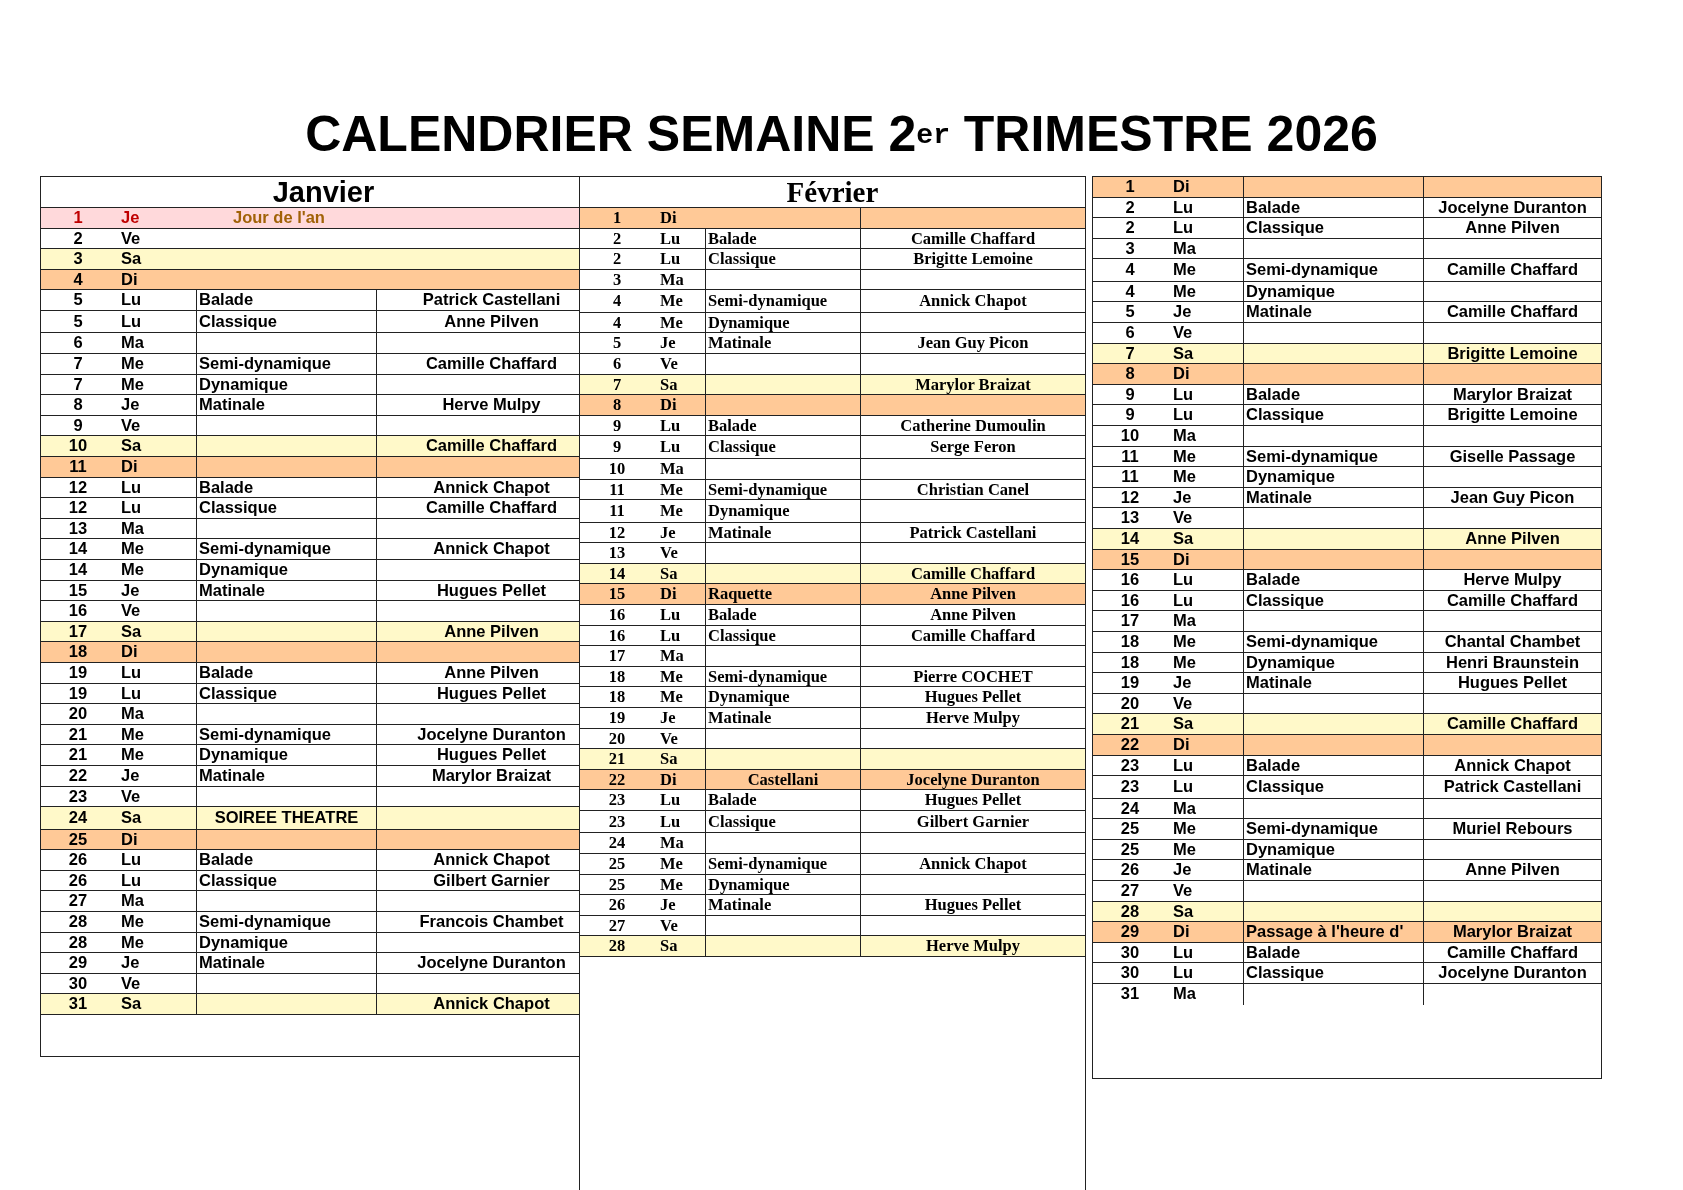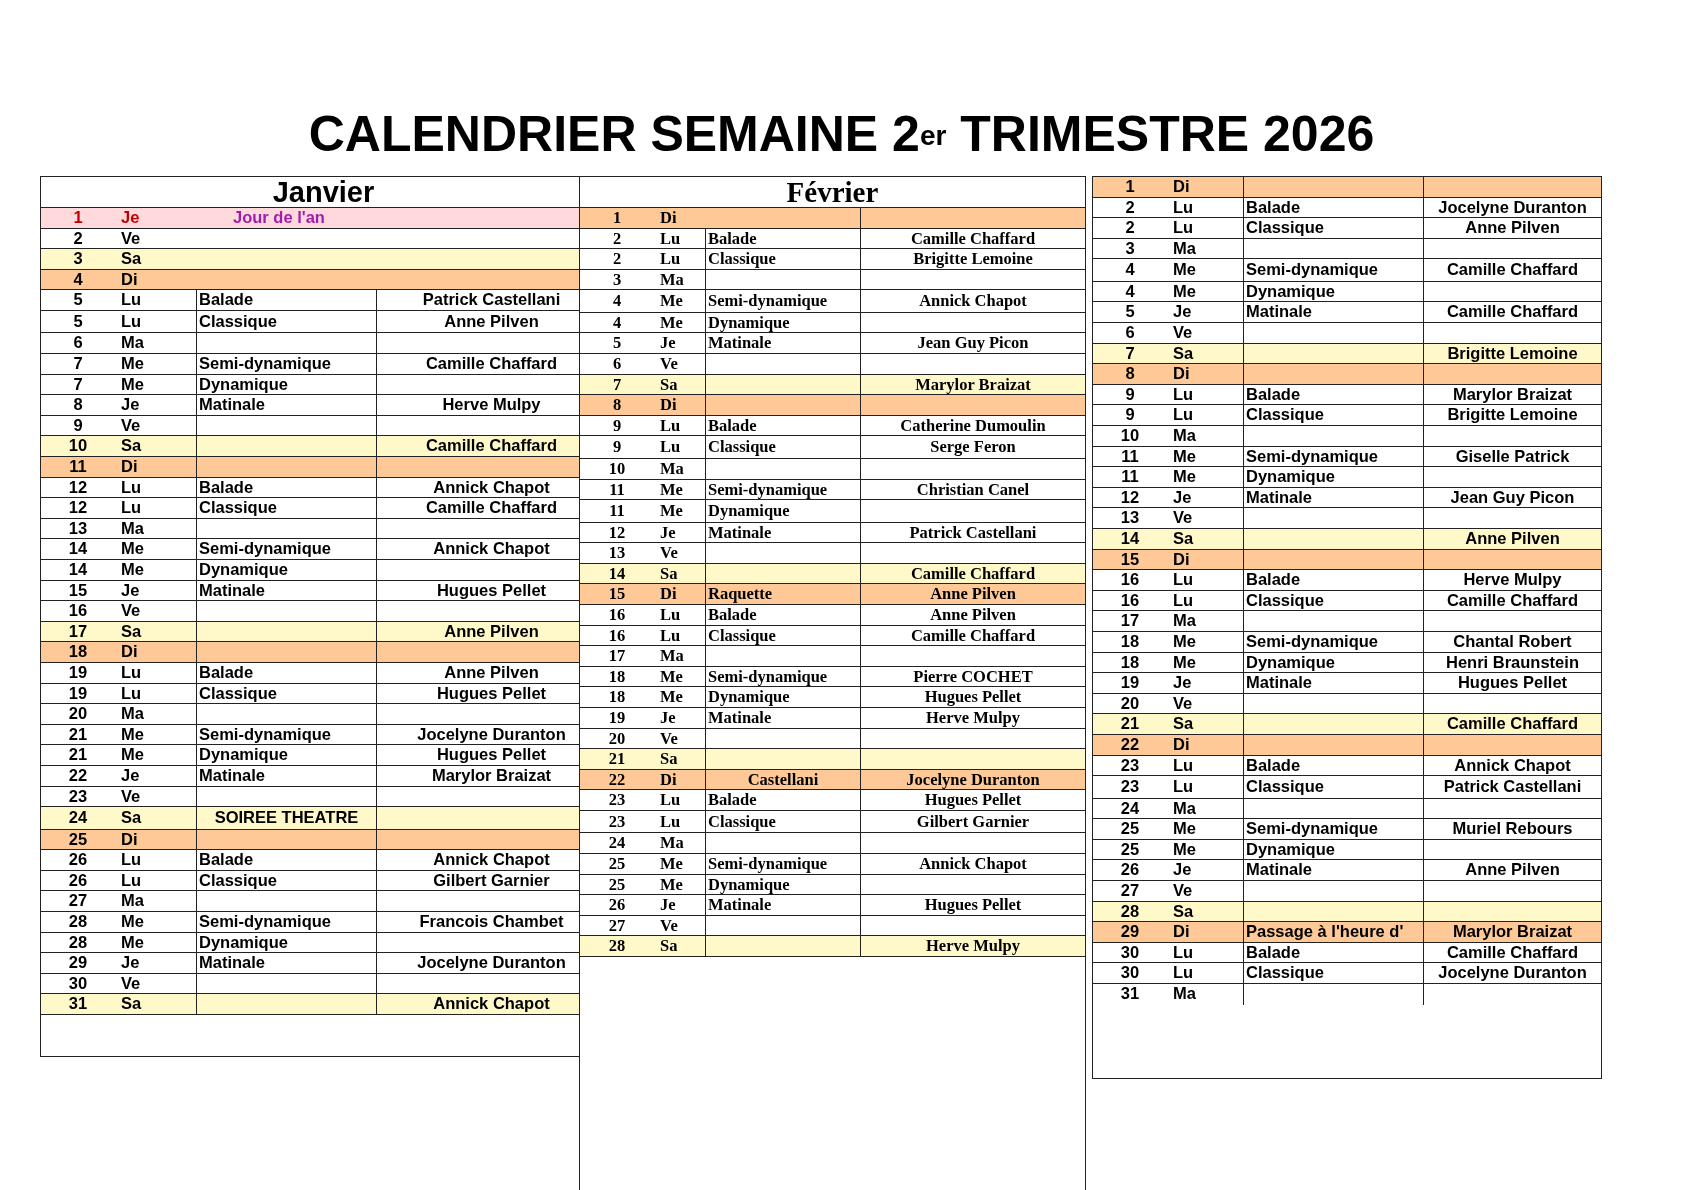--- a/index.html
+++ b/index.html
@@ -1,34 +1,34 @@
 <!DOCTYPE html>
 <html><head>
 <meta charset="utf-8">
 <style>
   html, body { margin:0; padding:0; background:#ffffff; }
   body { width:1683px; height:1190px; position:relative; overflow:hidden; font-family:"Liberation Sans", "DejaVu Sans", sans-serif; color:#000; }
   .title { position:absolute; left:0; top:104px; width:1683px; text-align:center; font-weight:bold; font-size:50px; line-height:60px; letter-spacing:0px; }
-  .title sup { font-size:28px; vertical-align:top; position:relative; top:2px; }
+  .title sup { font-size:28px; vertical-align:top; position:relative; top:2px;font-family:Liberation Mono, monospace; }
   .month { position:absolute; top:176px; border:1.5px solid #222; box-sizing:border-box; background:#fff; }
   .month-head { height:30px; border-bottom:1.5px solid #222; text-align:center; font-weight:bold; font-size:29px; line-height:30px; }
   .row { display:flex; height:20.6px; border-bottom:1px solid #222; box-sizing:border-box; font-weight:bold; font-size:16.5px; line-height:19.5px; }
   .row.tall { height:22.5px; line-height:21.5px; }
   .row.last { border-bottom:none; }
   .c-day { display:flex; flex:0 0 auto; }
   .num { width:74px; text-align:center; }
   .dn { padding-left:6px; }
   .c-act { flex:0 0 auto; border-left:1px solid #222; padding-left:2px; box-sizing:border-box; white-space:nowrap; overflow:hidden; }
   .c-per { flex:1 1 auto; border-left:1px solid #222; text-align:center; white-space:nowrap; overflow:hidden; }
   .noline { border-left-color:transparent; }
   .center { text-align:center; padding-left:0; }
   .bg-we { background:#fff9c9; }
   .bg-di { background:#ffc997; }
   .bg-hol { background:#ffd9db; color:#c00000; }
-  .hol-label { color:#a21caf; }
+  .hol-label { color:#a16207; }
 </style>
 </head>
 <body>
 
 <div class="title"><span>CALENDRIER SEMAINE 2</span><sup>er</sup><span> TRIMESTRE 2026</span></div>
 
 <div class="month" id="m0" style="left:40px; width:567px; height:881px;">
   <div class="month-head">Janvier</div>
   <div class="rows">
       <div class="row bg-hol">
@@ -745,21 +745,21 @@
         </div>
         <div class="c-act" style="width: 180px;"></div>
         <div class="c-per"></div>
       </div>
       <div class="row">
         <div class="c-day" style="width: 150px;">
           <span class="num">11</span>
           <span class="dn">Me</span>
         </div>
         <div class="c-act" style="width: 180px;">Semi-dynamique</div>
-        <div class="c-per">Giselle Patrick</div>
+        <div class="c-per">Giselle Passage</div>
       </div>
       <div class="row">
         <div class="c-day" style="width: 150px;">
           <span class="num">11</span>
           <span class="dn">Me</span>
         </div>
         <div class="c-act" style="width: 180px;">Dynamique</div>
         <div class="c-per"></div>
       </div>
       <div class="row">
@@ -817,21 +817,21 @@
         </div>
         <div class="c-act" style="width: 180px;"></div>
         <div class="c-per"></div>
       </div>
       <div class="row">
         <div class="c-day" style="width: 150px;">
           <span class="num">18</span>
           <span class="dn">Me</span>
         </div>
         <div class="c-act" style="width: 180px;">Semi-dynamique</div>
-        <div class="c-per">Chantal Robert</div>
+        <div class="c-per">Chantal Chambet</div>
       </div>
       <div class="row">
         <div class="c-day" style="width: 150px;">
           <span class="num">18</span>
           <span class="dn">Me</span>
         </div>
         <div class="c-act" style="width: 180px;">Dynamique</div>
         <div class="c-per">Henri Braunstein</div>
       </div>
       <div class="row">

